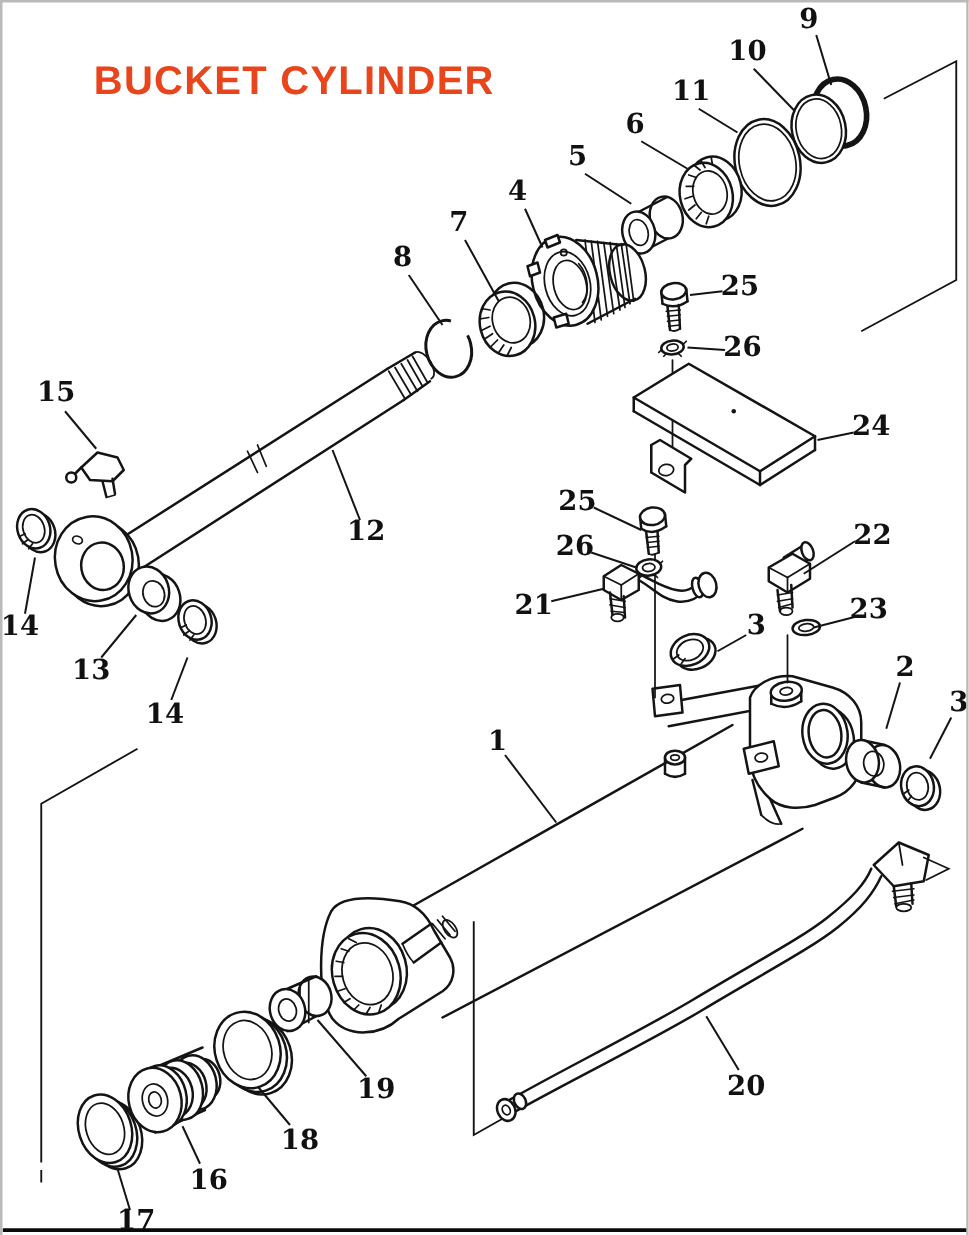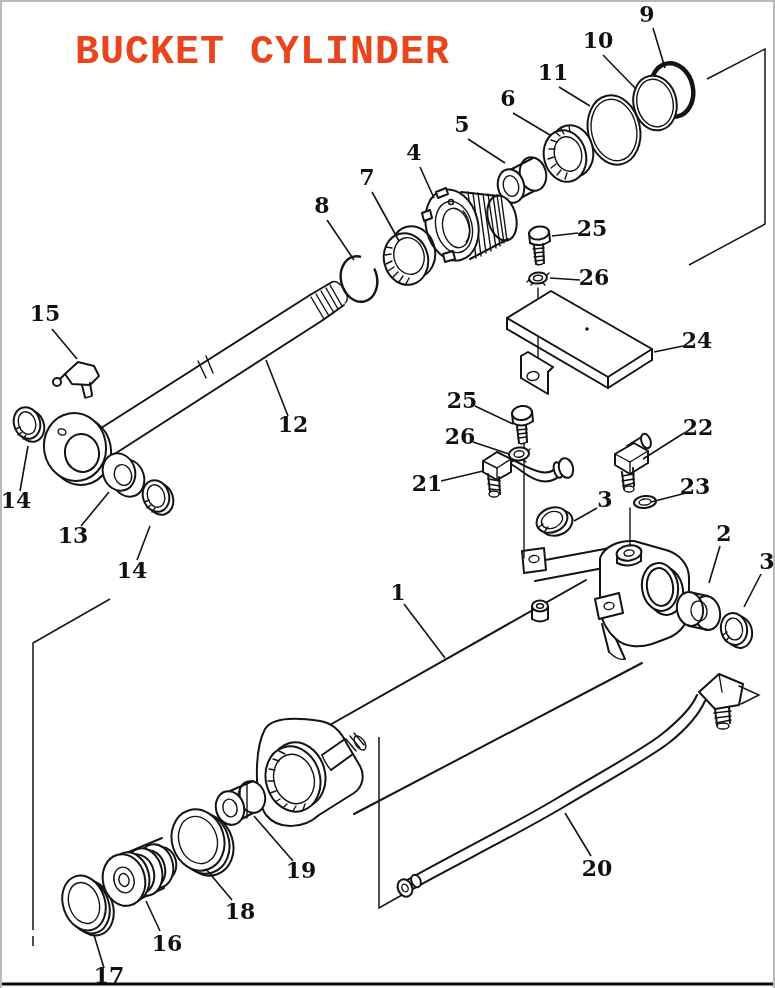--- a/index.html
+++ b/index.html
@@ -8,23 +8,23 @@
     width:775px;height:988px;
     background:#ffffff;
     border-left:2px solid #b9b9b9;
     border-top:2px solid #b9b9b9;
     border-right:2px solid #b9b9b9;
     box-sizing:border-box;
     overflow:hidden;
     font-family:"Liberation Sans", sans-serif;
   }
   .title{
-    position:absolute;left:73px;top:28px;
-    font-size:40px;font-weight:bold;letter-spacing:1px;
-    font-family:Liberation Mono, monospace;
+    position:absolute;left:73px;top:44px;
+    font-size:32px;font-weight:bold;letter-spacing:1px;
+    font-family:Liberation Sans, sans-serif;
   }
   svg{position:absolute;left:0;top:0;}
   svg *{vector-effect:none;}
   .ln{stroke:#141414;stroke-width:2;fill:none;stroke-linecap:round;stroke-linejoin:round;}
   .lnthin{stroke:#141414;stroke-width:1.4;fill:none;stroke-linecap:round;}
   .wh{stroke:#141414;stroke-width:2;fill:#ffffff;stroke-linejoin:round;}
   .sheet{stroke:#141414;stroke-width:1.5;fill:none;}
   .callout-text{
     font-family:"DejaVu Serif", serif;
     font-weight:bold;font-size:22px;fill:#111111;

